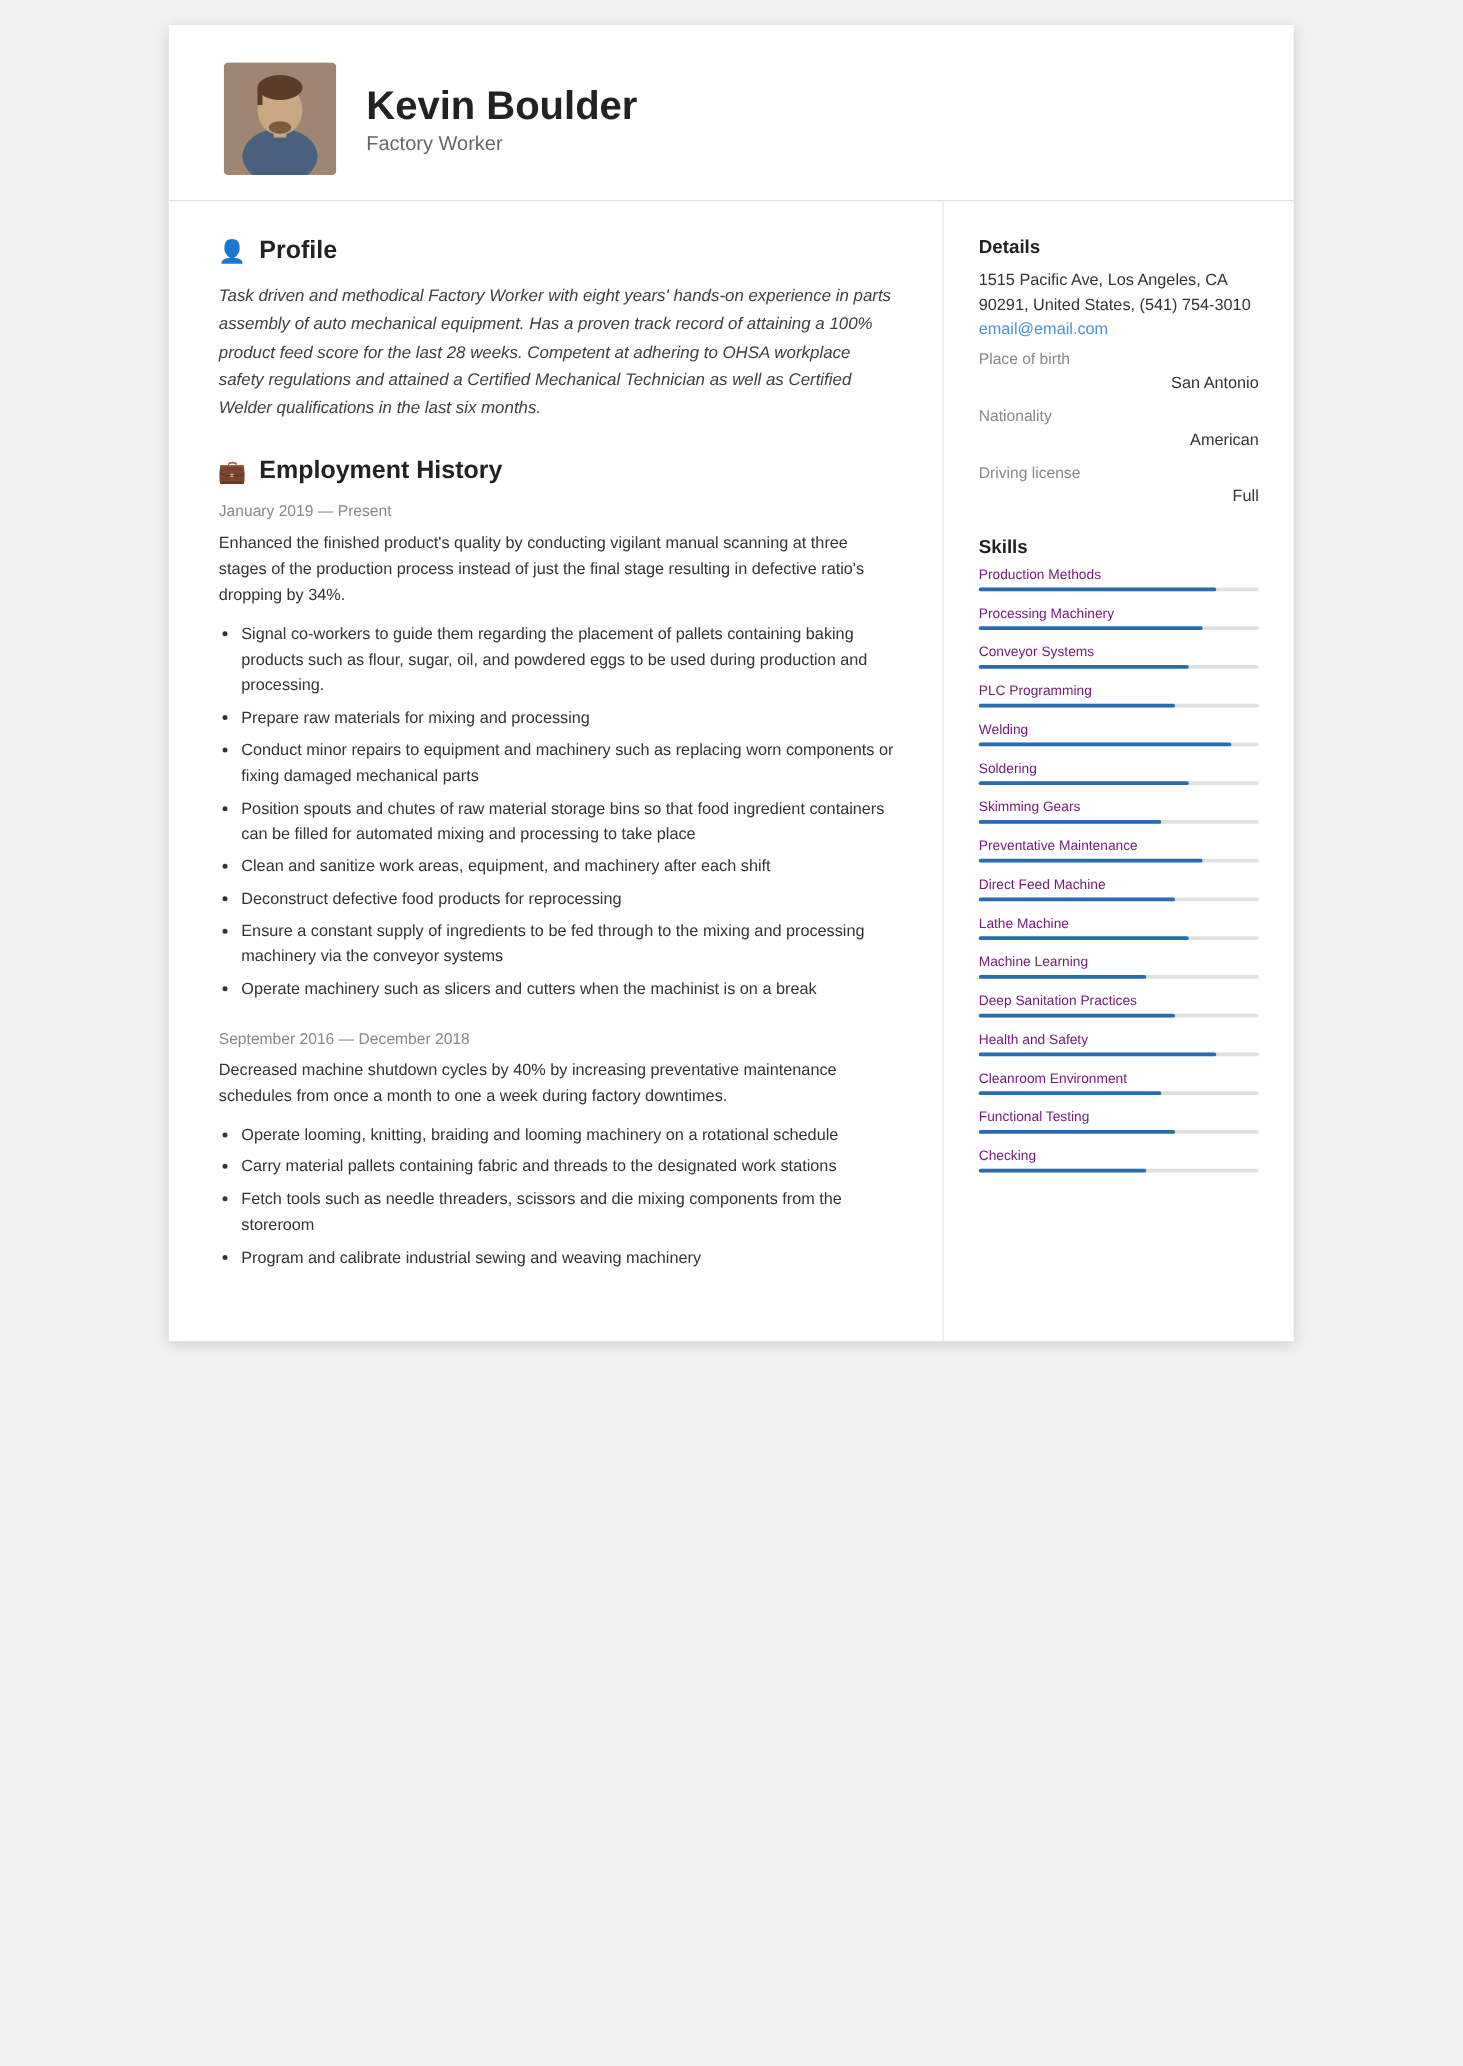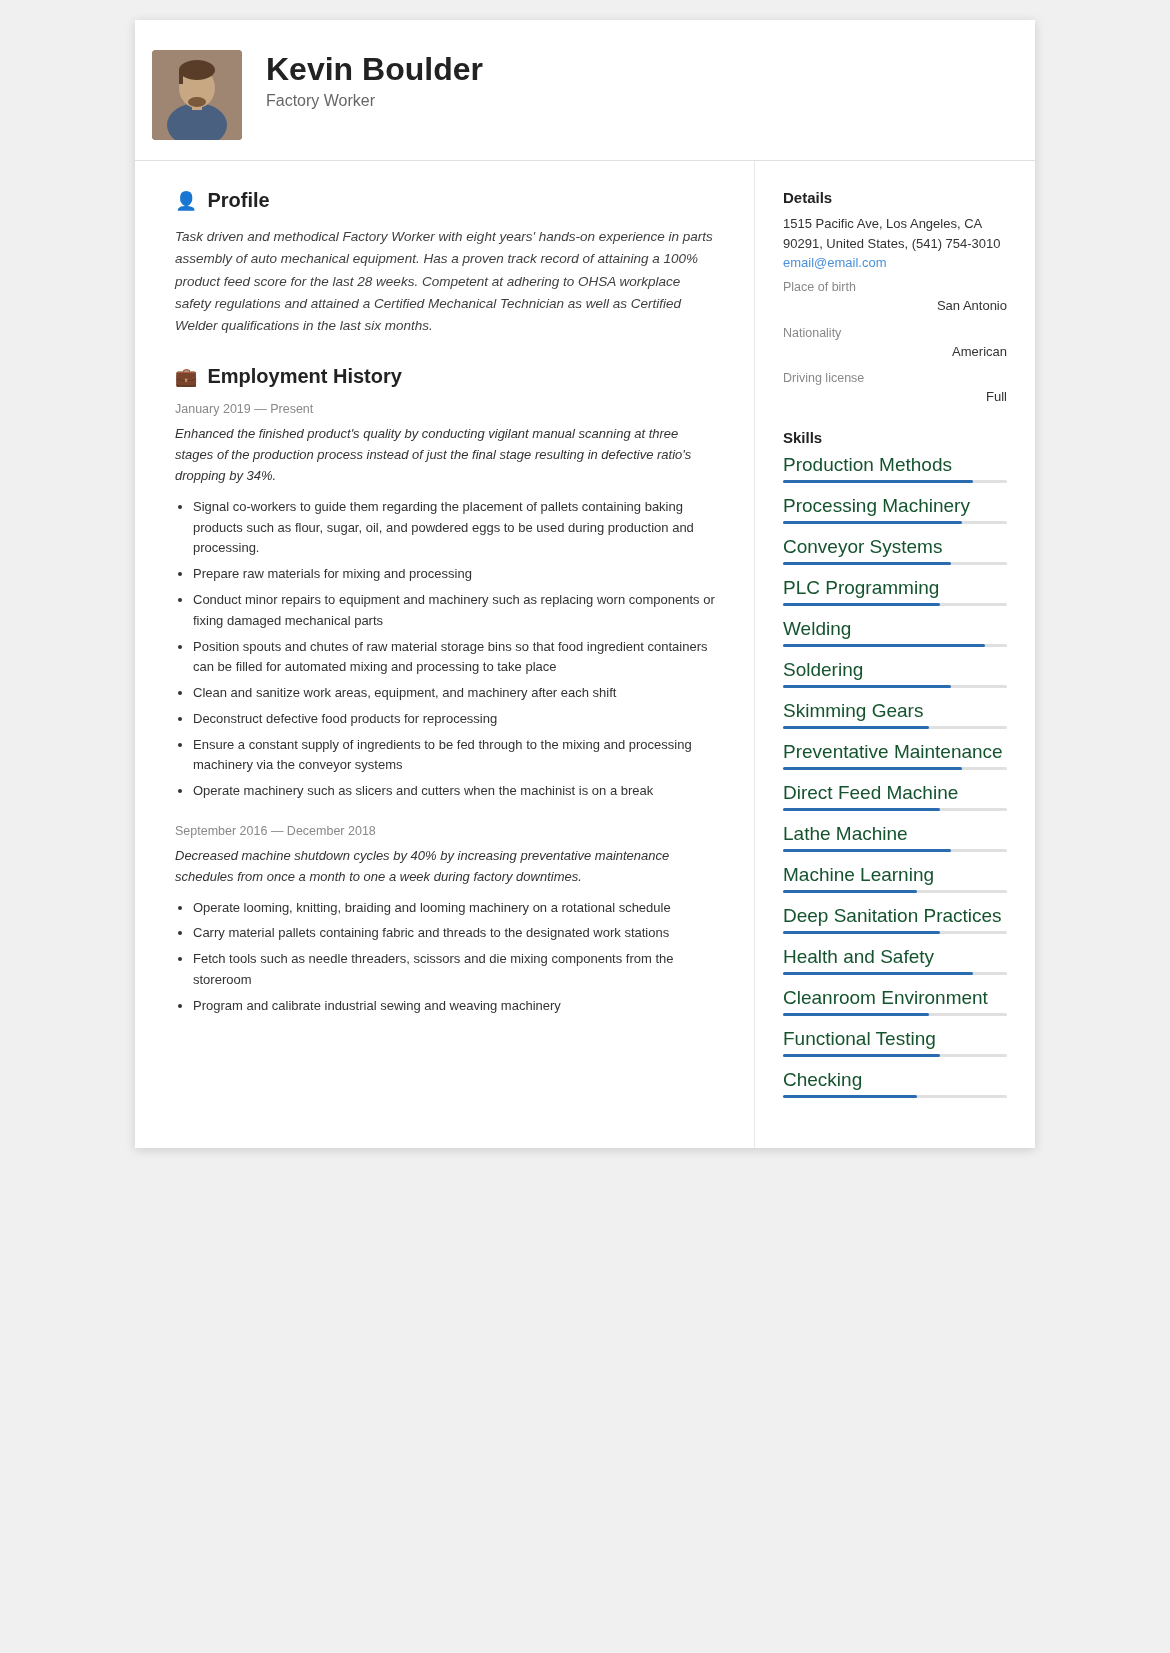--- a/index.html
+++ b/index.html
@@ -14,21 +14,22 @@
     .resume {
       width: 900px;
       background: #fff;
       box-shadow: 0 2px 10px rgba(0,0,0,0.15);
       display: flex;
       flex-direction: column;
     }
     
     .header {
       display: flex;
-      padding: 30px 40px 20px 17px;
+      align-items: center;
+      padding: 30px 40px 20px 44px;
       border-bottom: 1px solid #e0e0e0;
     }
     .avatar {
       width: 90px;
       height: 90px;
       border-radius: 4px;
       background: #8a7560;
       margin-right: 24px;
       overflow: hidden;
       flex-shrink: 0;
@@ -107,21 +108,20 @@
     }
     .job-dates {
       font-size: 12.5px;
       color: #888;
       margin-bottom: 8px;
     }
     .job-desc {
       font-size: 13px;
       color: #333;
       line-height: 1.6;
-      font-style: italic;
       margin-bottom: 10px;
     }
     .job-bullets {
       list-style: disc;
       padding-left: 18px;
     }
     .job-bullets li {
       font-size: 13px;
       color: #333;
       line-height: 1.6;
@@ -163,22 +163,22 @@
       font-size: 13px;
       color: #4a90d9;
       display: block;
       margin-bottom: 3px;
     }
     
     .skill-item {
       margin-bottom: 12px;
     }
     .skill-name {
-      font-size: 19px;
-      color: #14532d;
+      font-size: 11px;
+      color: #701a75;
       margin-bottom: 4px;
     }
     .skill-bar-bg {
       height: 3px;
       background: #e0e0e0;
       border-radius: 2px;
       width: 100%;
     }
     .skill-bar-fill {
       height: 3px;

